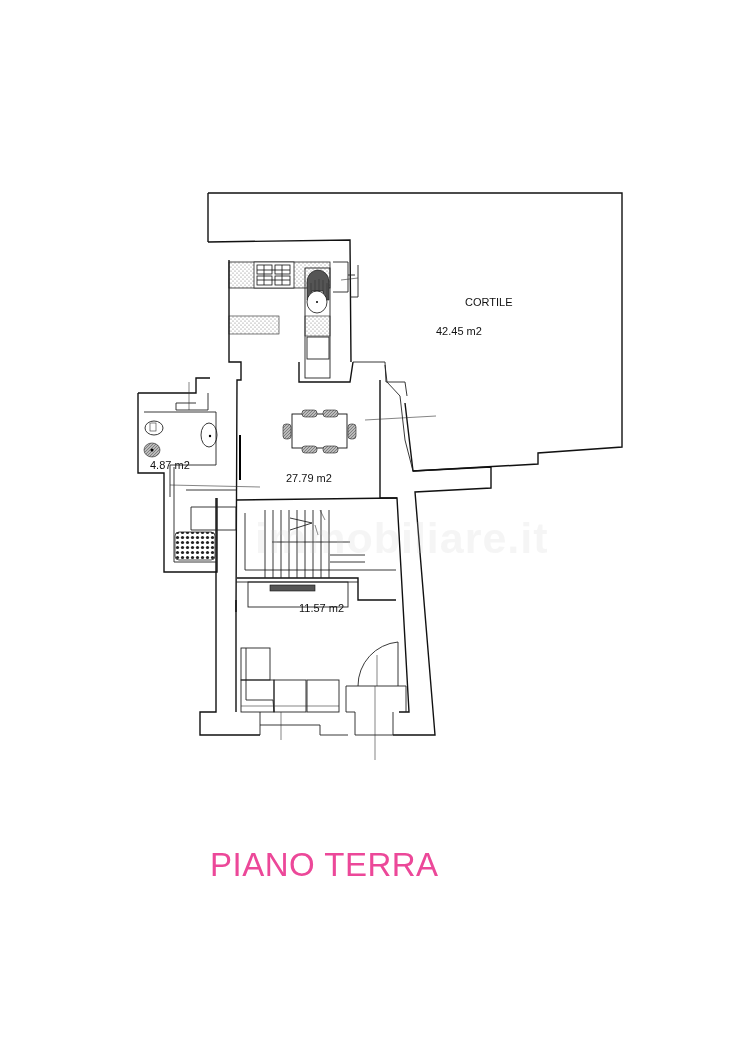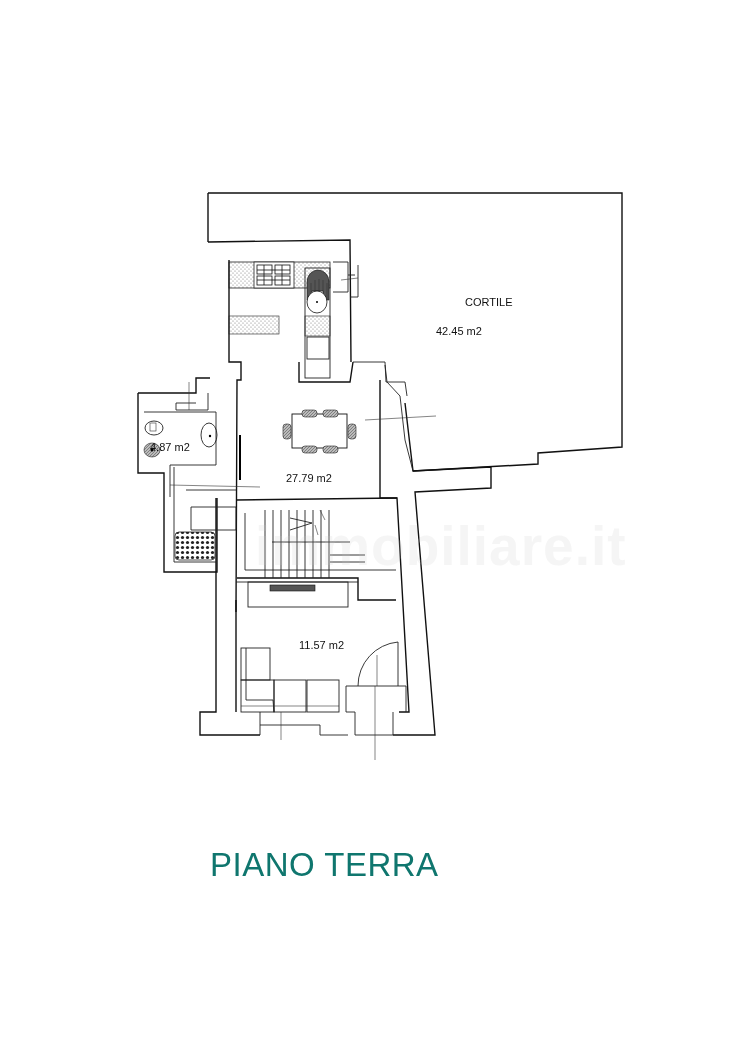--- a/index.html
+++ b/index.html
@@ -4,23 +4,23 @@
   <style>
     html, body { margin: 0; padding: 0; background: #ffffff; }
     body { width: 742px; height: 1050px; position: relative; overflow: hidden;
            font-family: "Liberation Sans", sans-serif; }
     #plan { position: absolute; left: 0; top: 0; }
     .wall { fill: none; stroke: #111; stroke-width: 1.4; }
     .thin { fill: none; stroke: #222; stroke-width: 0.9; }
     .hair { fill: none; stroke: #333; stroke-width: 0.6; }
     .heavy { fill: none; stroke: #000; stroke-width: 2; }
     .label { position: absolute; font-size: 11px; color: #111; white-space: nowrap; }
-    .title { position: absolute; left: 210px; top: 846px; font-size: 33px; color: #0f766e;
+    .title { position: absolute; left: 210px; top: 846px; font-size: 33px; color: #ec4899;
              letter-spacing: 0.5px; white-space: nowrap; }
-    .watermark { position: absolute; left: 255px; top: 514px; font-size: 55px; font-weight: bold;
+    .watermark { position: absolute; left: 255px; top: 514px; font-size: 43px; font-weight: bold;
                  color: rgba(200,200,200,0.18); white-space: nowrap; letter-spacing: 1px; }
   </style>
 </head>
 <body>
 
 <svg id="plan" width="742" height="1050" viewBox="0 0 742 1050">
   <defs>
     <pattern id="dots" width="4" height="4" patternUnits="userSpaceOnUse">
       <circle cx="1" cy="1" r="0.6" fill="#777"></circle>
       <circle cx="3" cy="3" r="0.6" fill="#777"></circle>
@@ -146,16 +146,16 @@
     <path class="thin" d="M358,686 A44,44 0 0 1 398,642 L398,686"></path>
     <path class="hair" d="M377,655 L377,686 M375,686 L375,760"></path>
   </g>
 </svg>
 
 <div class="watermark">immobiliare.it</div>
 
 <div class="label" style="left:465px; top:296px;text-align:center;">CORTILE</div>
 <div class="label" style="left:436px; top:325px;">42.45 m2</div>
 <div class="label" style="left:286px; top:472px;">27.79 m2</div>
-<div class="label" style="left:150px; top:441px;text-align:center;">4.87 m2</div>
-<div class="label" style="left:299px; top:639px;">11.57 m2</div>
+<div class="label" style="left:150px; top:459px;text-align:center;">4.87 m2</div>
+<div class="label" style="left:299px; top:602px;">11.57 m2</div>
 
 <div class="title">PIANO TERRA</div>
 
 </body></html>

